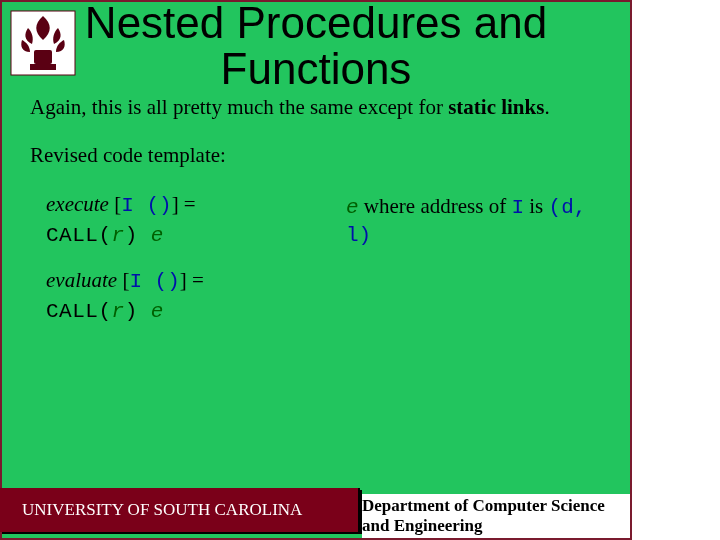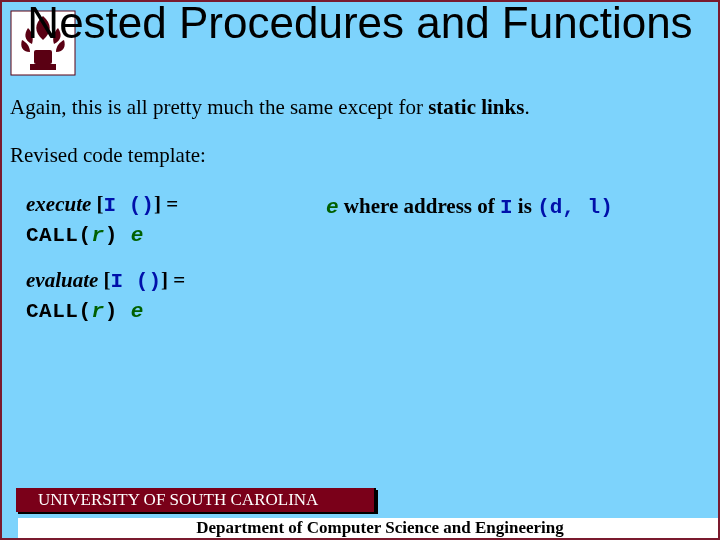--- a/index.html
+++ b/index.html
@@ -3,25 +3,25 @@
 <meta charset="utf-8">
 <style>
   * { margin: 0; padding: 0; box-sizing: border-box; }
   html, body { width: 720px; height: 540px; overflow: hidden; }
   body {
     font-family: "Times New Roman", Times, serif;
     background: #fff;
     position: relative;
   }
   .slide {
-    width: 720px;
+    width: 632px;
     height: 540px;
     position: relative;
     border: 2px solid #7a1a2e;
-    background: #7dd3fc;
+    background: #22c55e;
   }
   .logo {
     position: absolute;
     left: 8px;
     top: 8px;
     width: 66px;
     height: 66px;
   }
   .title {
     position: absolute;
@@ -30,33 +30,32 @@
     top: -2px;
     text-align: center;
     font-size: 44px;
     line-height: 1.05;
     color: #000;
     font-weight: 400;
     font-family: Arial, Helvetica, sans-serif;
   }
   .body {
     position: absolute;
-    left: 8px;
+    left: 28px;
     right: 14px;
     top: 92px;
     font-size: 21px;
     color: #000;
     line-height: 1.25;
   }
   .para { margin-bottom: 22px; }
   .strong { font-weight: bold; }
   .templates {
     margin-top: 10px;
     margin-left: 16px;
-    font-weight: bold;
   }
   .tmpl-row {
     display: flex;
     align-items: flex-start;
     gap: 40px;
     margin-bottom: 18px;
   }
   .tmpl-left {
     width: 260px;
   }
@@ -68,26 +67,25 @@
   .blue { color: #0010aa; font-family: "Courier New", Courier, monospace; }
   .green { color: #006000; font-family: "Courier New", Courier, monospace; font-style: italic; }
   .call-line {
     margin-top: 4px;
     font-family: "Courier New", Courier, monospace;
     font-size: 21px;
     letter-spacing: 0.5px;
   }
   .footer {
     position: absolute;
-    left: 16px;
+    left: 0;
     right: 0;
     bottom: 0;
     height: 44px;
     display: flex;
-    flex-direction: column;
   }
   .footer-left {
     width: 360px;
     height: 100%;
     background: #7a0019;
     color: #fff;
     display: flex;
     align-items: center;
     padding-left: 22px;
     font-size: 17px;
@@ -101,21 +99,20 @@
   .footer-right {
     flex: 1;
     height: 100%;
     background: #fff;
     color: #000;
     display: flex;
     align-items: center;
     justify-content: center;
     font-size: 17px;
     font-weight: bold;
-    padding-left: 24px;
   }
 </style>
 </head>
 <body>
 
 <div class="slide">
 
   <div class="logo">
     <svg viewBox="0 0 66 66" width="66" height="66">
       <rect x="1" y="1" width="64" height="64" fill="#fff" stroke="#5a0013" stroke-width="1"></rect>

